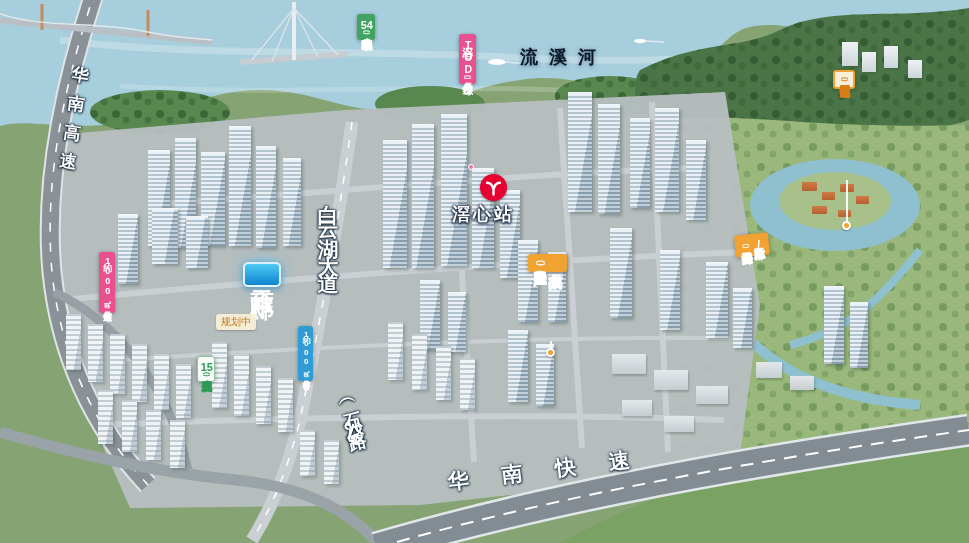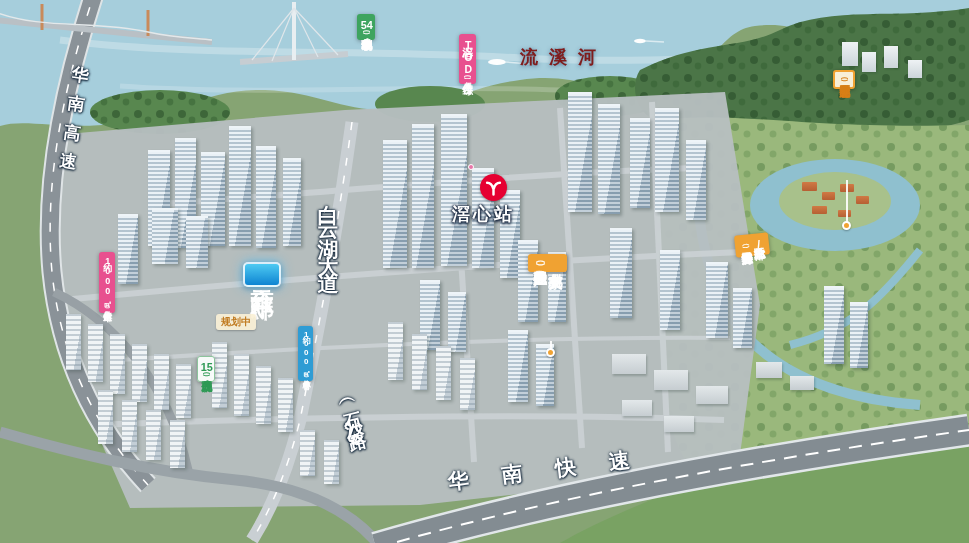--- a/index.html
+++ b/index.html
@@ -37,21 +37,21 @@
   #lbl-culture{left:833px;top:70px;font-size:11px;}
   #lbl-supermarket{left:99px;top:252px;font-size:9px;padding:4px 3px;}
   #lbl-kind{left:197px;top:356px;font-size:11px;padding:4px 2px;}
   #lbl-sports{left:298px;top:326px;font-size:8px;padding:4px 3px;}
   #lbl-zgc{left:528px;top:254px;font-size:14px;padding:6px 4px;}
   #lbl-hit{left:735px;top:234px;font-size:11.5px;padding:5px 4px;transform:rotate(-6deg);}
   #lbl-project{left:243px;top:262px;font-size:24px;padding:6px 4px;letter-spacing:3px;
     background:linear-gradient(180deg,var(--project-a),var(--project-b));
     border:2px solid rgba(255,255,255,.85);border-radius:5px;
     box-shadow:0 0 12px rgba(90,190,240,.95),0 2px 5px rgba(0,30,60,.35);}
-  #lbl-note{position:absolute;z-index:5;left:216px;top:314px;font-size:10px;font-weight:700;
+  #lbl-note{position:absolute;z-index:5;left:216px;top:314px;font-size:10px;font-weight:400;
     color:var(--note-text);background:rgba(250,240,214,.92);border-radius:3px;padding:1px 5px;
     box-shadow:0 1px 2px rgba(0,0,0,.25);}
 
   .pinline{position:absolute;z-index:4;width:2px;background:rgba(255,255,255,.9);}
   .pindot{position:absolute;z-index:4;width:9px;height:9px;border-radius:50%;
           background:var(--orange);border:2px solid #fff;box-shadow:0 1px 2px rgba(0,0,0,.3);}
   #pin-culture-line{left:846px;top:180px;height:42px;}
   #pin-culture-dot{left:842px;top:221px;}
   #pin-zgc-line{left:550px;top:341px;height:9px;}
   #pin-zgc-dot{left:546px;top:348px;}
@@ -64,21 +64,21 @@
   #road-avenue{left:314px;top:188px;font-size:21px;letter-spacing:17px;}
   #road-avenue-alias{left:333px;top:392px;font-size:18px;letter-spacing:7px;
     text-orientation:mixed;transform:rotate(-14deg);transform-origin:top center;}
   #road-left{left:72px;top:52px;font-size:17px;letter-spacing:29px;
     transform:rotate(8deg);transform-origin:top center;}
   #road-bottom{position:absolute;z-index:4;left:448px;top:468px;font-size:21px;font-weight:700;
     color:#fff;letter-spacing:33px;transform:rotate(-7deg);transform-origin:left center;
     writing-mode:horizontal-tb;
     text-shadow:0 0 3px rgba(20,40,60,.9),0 1px 2px rgba(20,40,60,.9),1px 0 2px rgba(20,40,60,.7);}
   #river-name{position:absolute;z-index:4;left:520px;top:45px;font-size:18px;font-weight:700;
-    color:#7f1d1d;letter-spacing:11px;text-shadow:0 1px 4px rgba(30,70,110,.6);}
+    color:#0f172a;letter-spacing:11px;text-shadow:0 1px 4px rgba(30,70,110,.6);}
 
   
   #station-badge{position:absolute;z-index:5;left:480px;top:174px;width:27px;height:27px;
     border-radius:50%;background:var(--metro-red);box-shadow:0 1px 3px rgba(0,0,0,.4);
     display:flex;align-items:center;justify-content:center;}
   #station-badge svg{width:21px;height:21px;}
   #station-dot{position:absolute;z-index:5;left:468px;top:164px;width:6px;height:6px;
     border-radius:50%;background:#e875a8;border:1px solid #fff;}
   #station-name{position:absolute;z-index:5;left:452px;top:202px;font-size:18px;font-weight:700;
     color:#fff;letter-spacing:3px;

